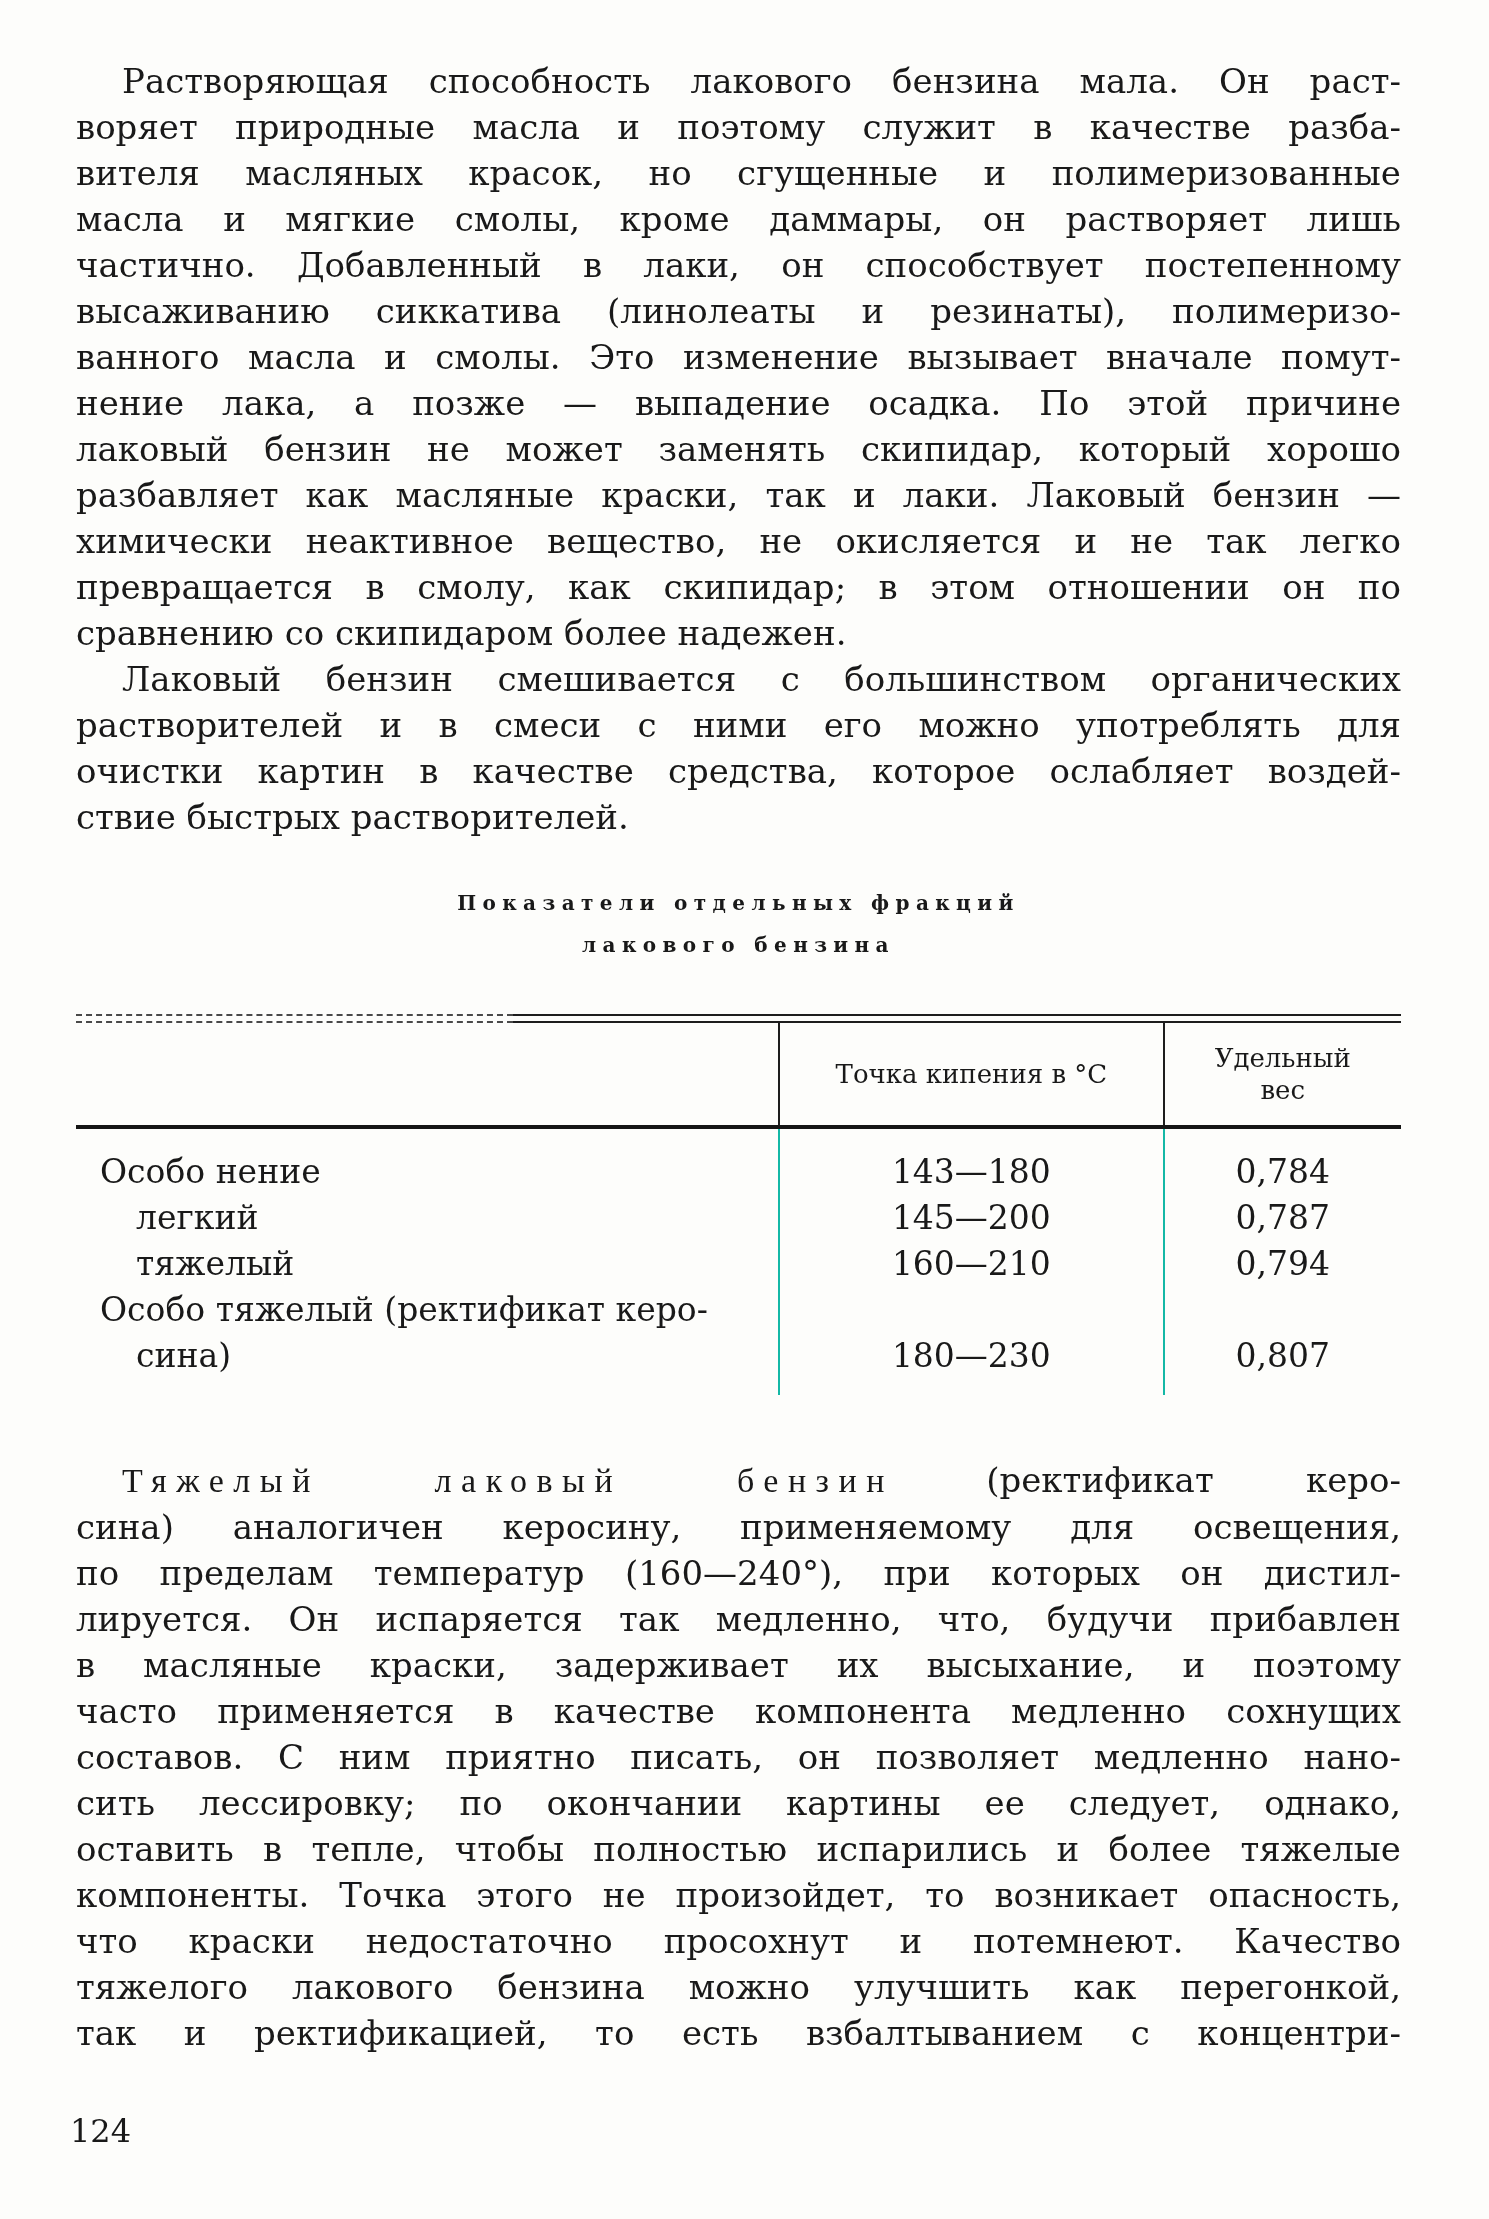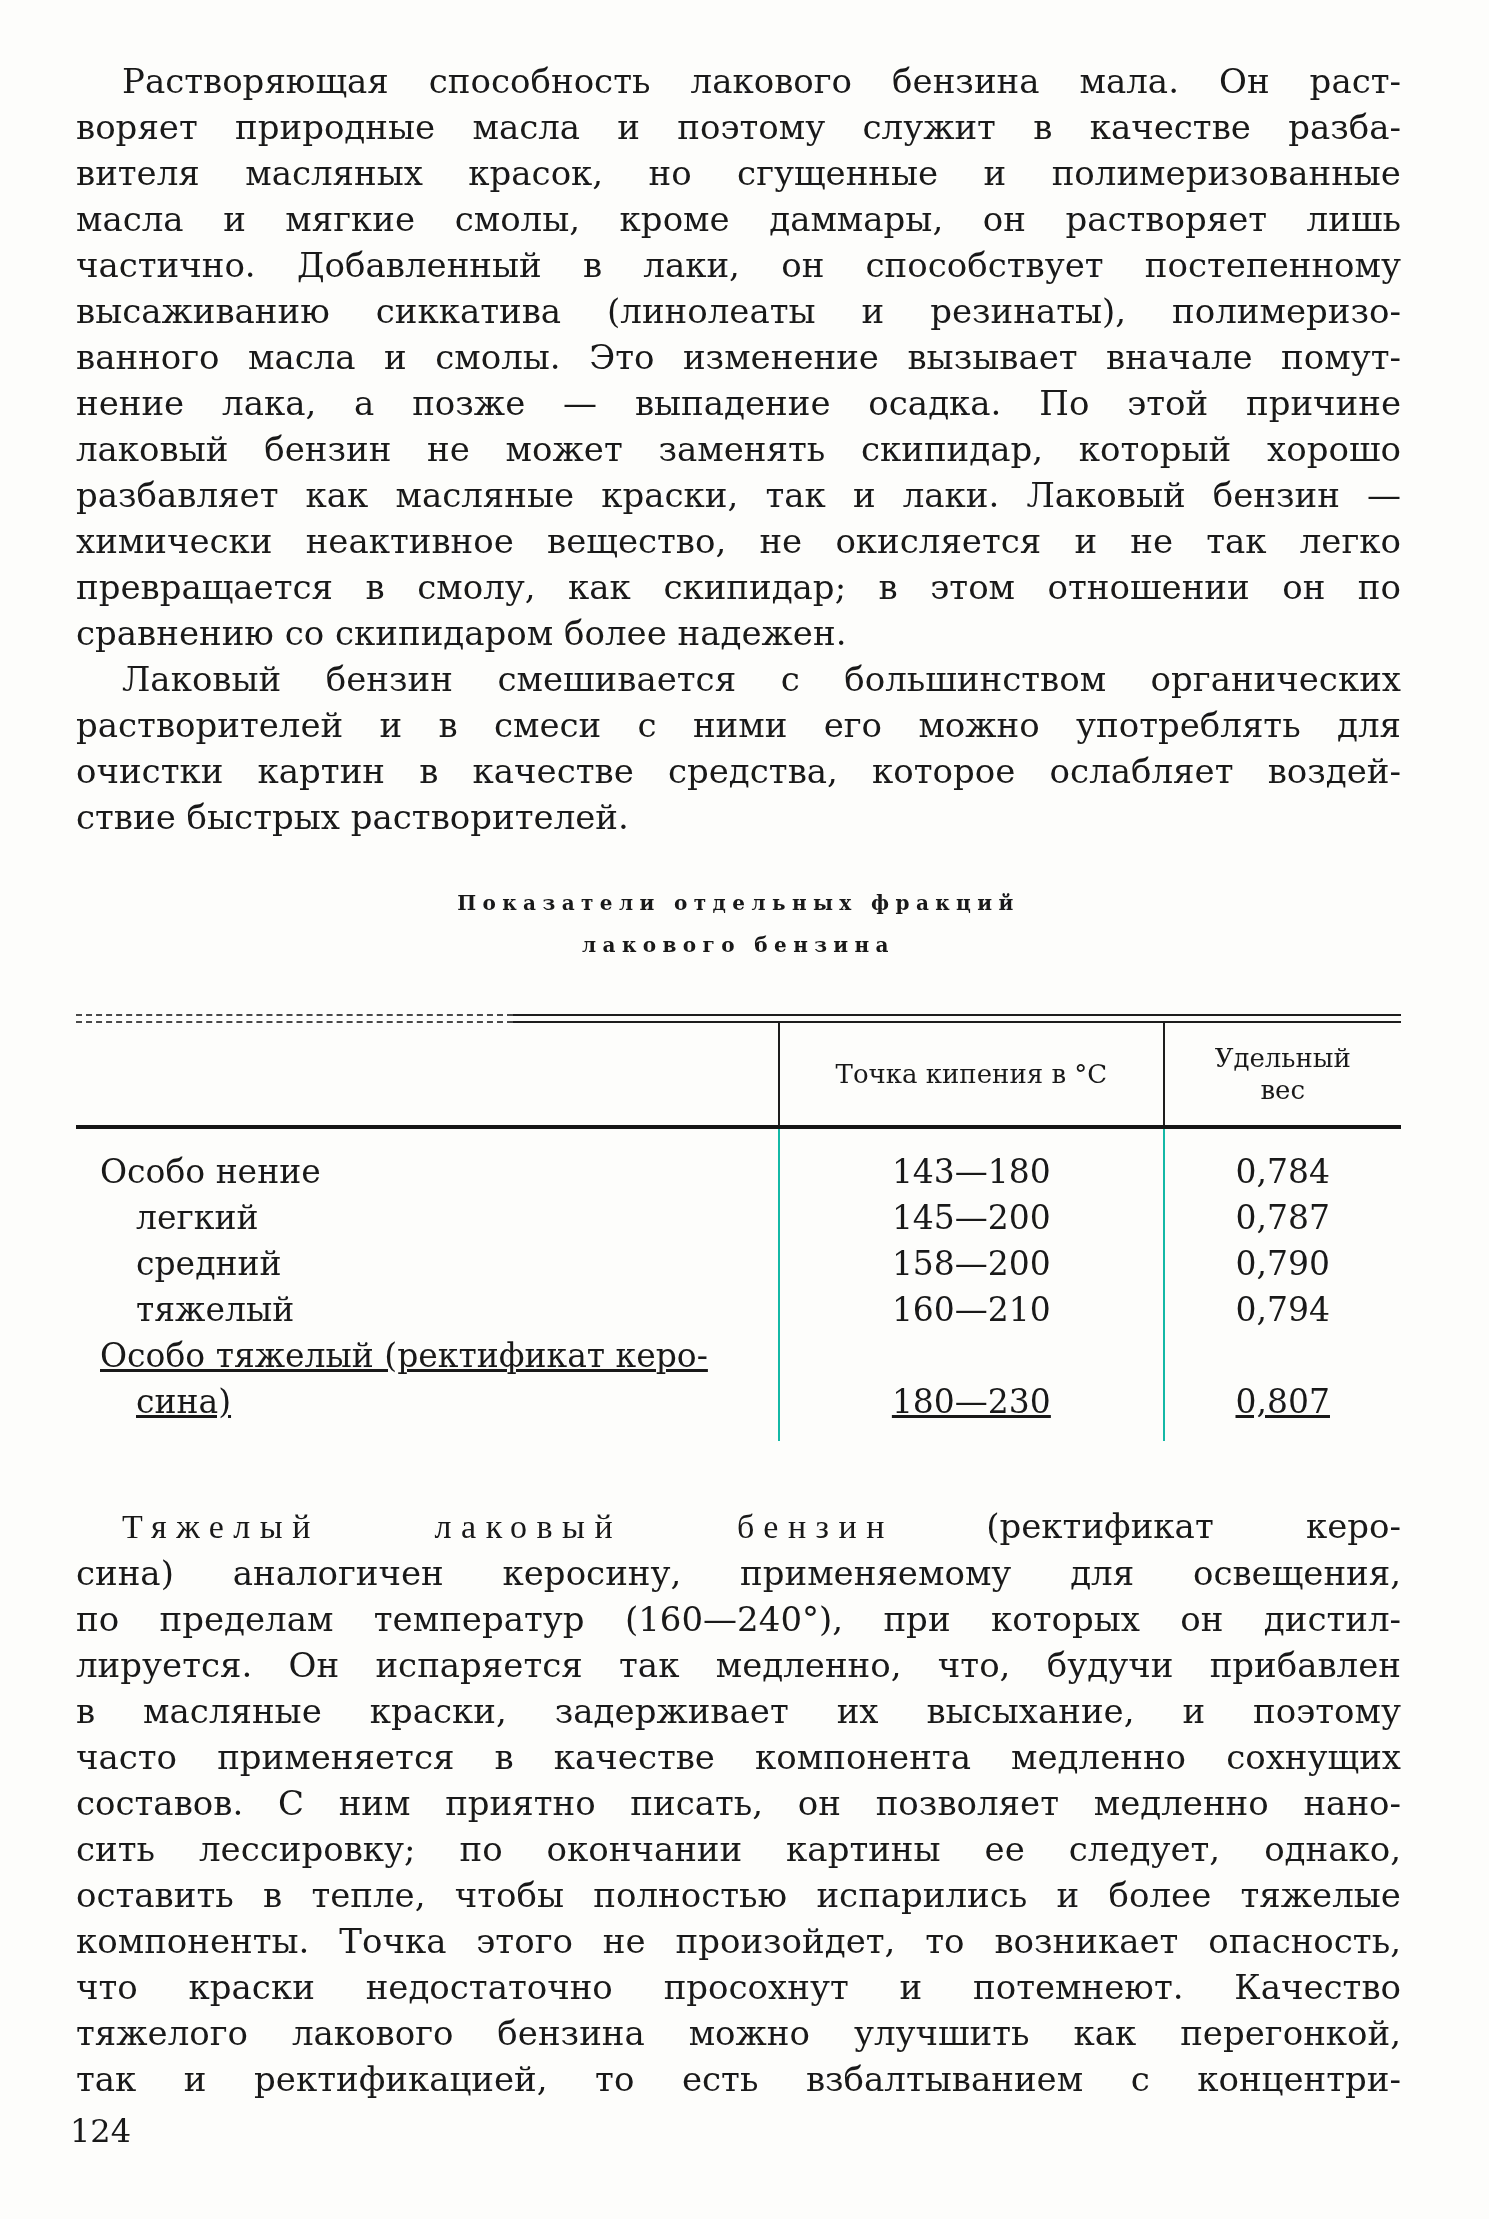--- a/index.html
+++ b/index.html
@@ -55,21 +55,21 @@
   .vt-body .vt-row{display:grid;grid-template-columns:53% 29% 18%;}
   .vt-body .cell{
     box-sizing:border-box;
     font-size:33px;line-height:46px;
   }
   .vt-body .b,.vt-body .g{
     border-left:2px solid #14b8a6;
     display:flex;align-items:flex-end;justify-content:center;
   }
   .vt-row.first .cell{padding-top:20px;}
-  .vt-row.last .cell{padding-bottom:16px;text-decoration:underline;}
+  .vt-row.last .cell{padding-bottom:16px;}
   .lab{padding-left:24px;}
   .lab .ind{padding-left:36px;}
   .lab.ind1{padding-left:60px;}
   .p3{margin-top:62px;}
   .page-number{
     position:absolute;left:70px;top:2112px;
     font-size:32px;
   }
 </style>
 </head>
@@ -124,25 +124,20 @@
         <div class="cell lab">Особо нение</div>
         <div class="cell b">143—180</div>
         <div class="cell g">0,784</div>
       </div>
       <div class="vt-row">
         <div class="cell lab ind1">легкий</div>
         <div class="cell b">145—200</div>
         <div class="cell g">0,787</div>
       </div>
       <div class="vt-row">
-        <div class="cell lab ind1">средний</div>
-        <div class="cell b">158—200</div>
-        <div class="cell g">0,790</div>
-      </div>
-      <div class="vt-row">
         <div class="cell lab ind1">тяжелый</div>
         <div class="cell b">160—210</div>
         <div class="cell g">0,794</div>
       </div>
       <div class="vt-row last">
         <div class="cell lab">
           <div>Особо тяжелый (ректификат керо-</div>
           <div class="ind">сина)</div>
         </div>
         <div class="cell b">180—230</div>

